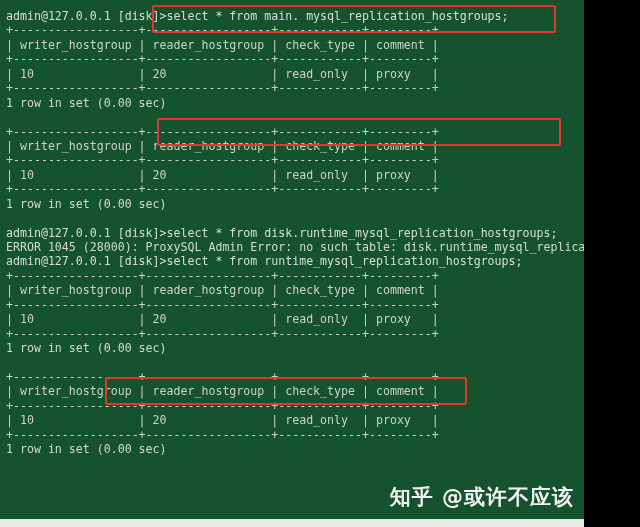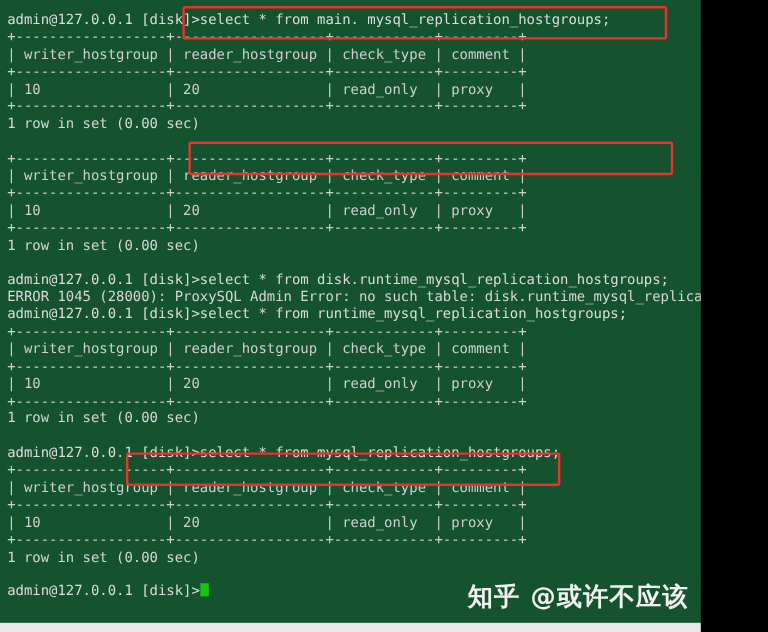--- a/index.html
+++ b/index.html
@@ -106,29 +106,27 @@
       <div class="line prompt">admin@127.0.0.1 [disk]&gt;select * from disk.runtime_mysql_replication_hostgroups;</div>
       <div class="line err">ERROR 1045 (28000): ProxySQL Admin Error: no such table: disk.runtime_mysql_replication_hostgr</div>
       <div class="line prompt">admin@127.0.0.1 [disk]&gt;select * from runtime_mysql_replication_hostgroups;</div>
       <div class="line tbl">+------------------+------------------+------------+---------+</div>
       <div class="line tbl">| writer_hostgroup | reader_hostgroup | check_type | comment |</div>
       <div class="line tbl">+------------------+------------------+------------+---------+</div>
       <div class="line tbl">| 10               | 20               | read_only  | proxy   |</div>
       <div class="line tbl">+------------------+------------------+------------+---------+</div>
       <div class="line status">1 row in set (0.00 sec)</div>
       <div class="line blank"> </div>
-      <div class="line prompt">admin@127.0.0.1 [disk]&gt;select * from mysql_replication_hostgroups;</div>
       <div class="line tbl">+------------------+------------------+------------+---------+</div>
       <div class="line tbl">| writer_hostgroup | reader_hostgroup | check_type | comment |</div>
       <div class="line tbl">+------------------+------------------+------------+---------+</div>
       <div class="line tbl">| 10               | 20               | read_only  | proxy   |</div>
       <div class="line tbl">+------------------+------------------+------------+---------+</div>
       <div class="line status">1 row in set (0.00 sec)</div>
       <div class="line blank"> </div>
-      <div class="line prompt"><span>admin@127.0.0.1 [disk]&gt;</span><span class="cursor"></span></div>
     </div>
 
   <div id="highlight-layer">
       <div class="hl" style="left: 152px; top: 5px; width: 400px; height: 24px; border-color: rgb(232, 51, 47);"></div>
       <div class="hl" style="left: 157px; top: 118px; width: 400px; height: 24px; border-color: rgb(232, 51, 47);"></div>
       <div class="hl" style="left: 105px; top: 377px; width: 358px; height: 24px; border-color: rgb(232, 51, 47);"></div>
     </div>
 
   <div id="watermark">知乎 @或许不应该</div>
 

